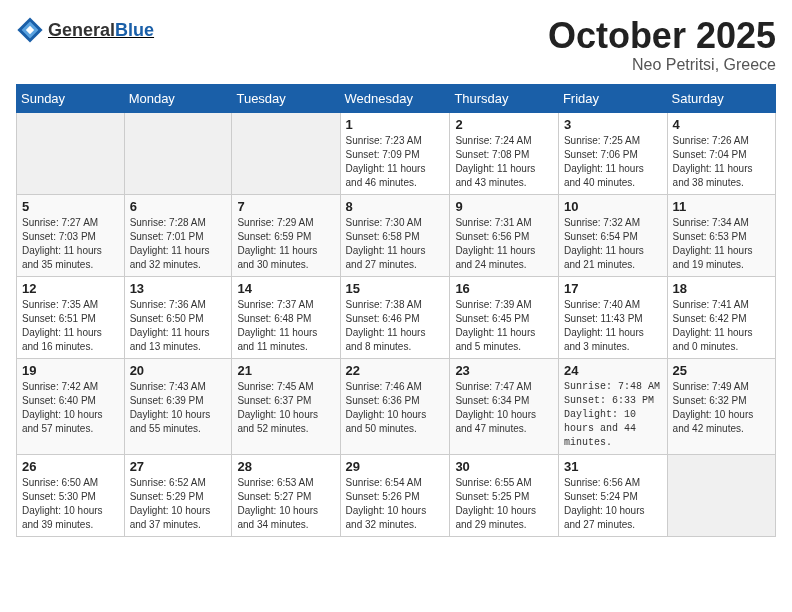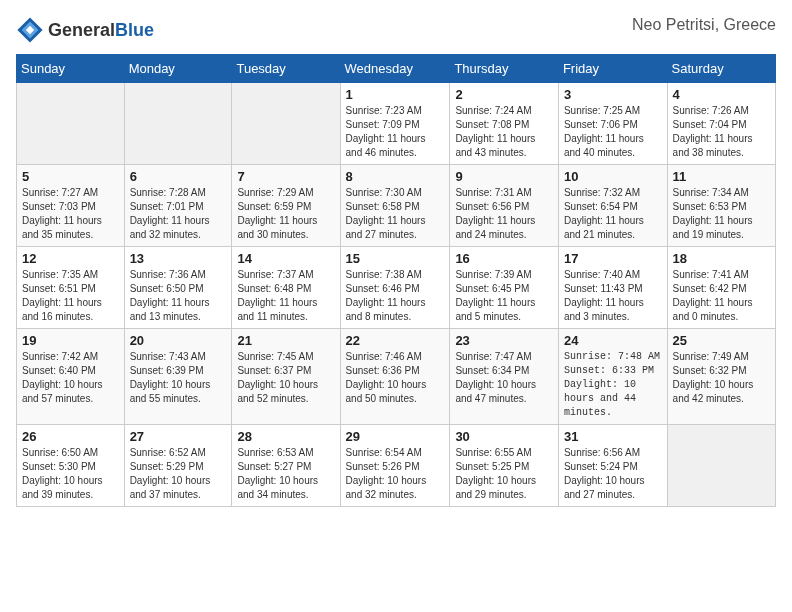--- a/index.html
+++ b/index.html
@@ -13,20 +13,21 @@
     .header {
       display: flex;
       justify-content: space-between;
       align-items: flex-start;
       margin-bottom: 10px;
     }
     .logo {
       display: flex;
       align-items: center;
       gap: 4px;
+      text-decoration: underline;
     }
     .logo-text-general {
       font-size: 18px;
       font-weight: bold;
       color: #333;
     }
     .logo-text-blue {
       font-size: 18px;
       font-weight: bold;
       color: #1a5fa8;
@@ -100,20 +101,21 @@
       <polygon points="20,14 26,20 20,26 14,20" fill="#fff"></polygon>
     </svg>
     <div>
       <div style="display:flex; gap:0px; align-items:baseline;">
         <span class="logo-text-general">General</span>
         <span class="logo-text-blue">Blue</span>
       </div>
     </div>
   </div>
   <div class="title-block">
+    <div class="calendar-title">October 2025</div>
     <div class="calendar-subtitle">Neo Petritsi, Greece</div>
   </div>
 </div>
 
 <table>
   <thead>
     <tr>
     <th>Sunday</th>
         <th>Monday</th>
         <th>Tuesday</th>

